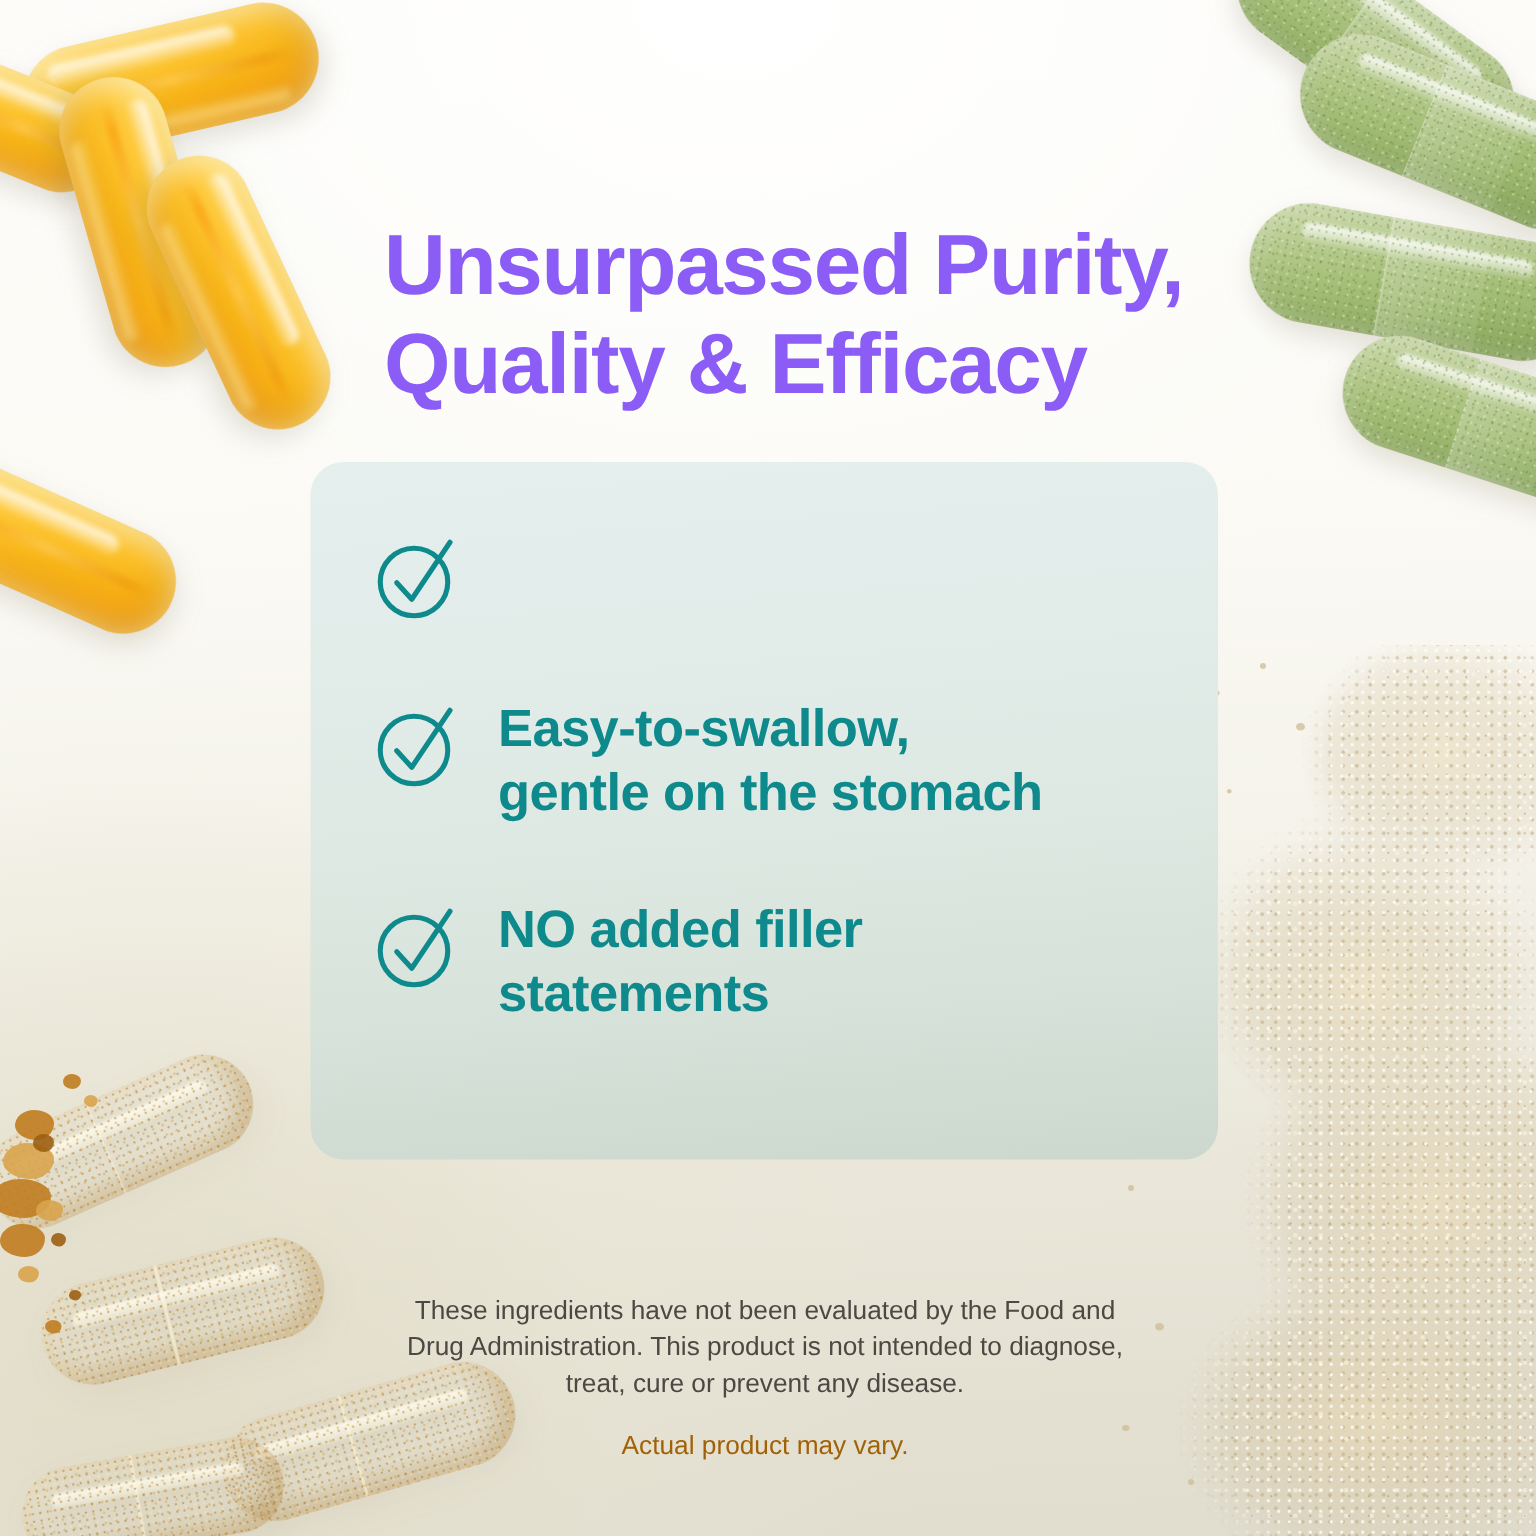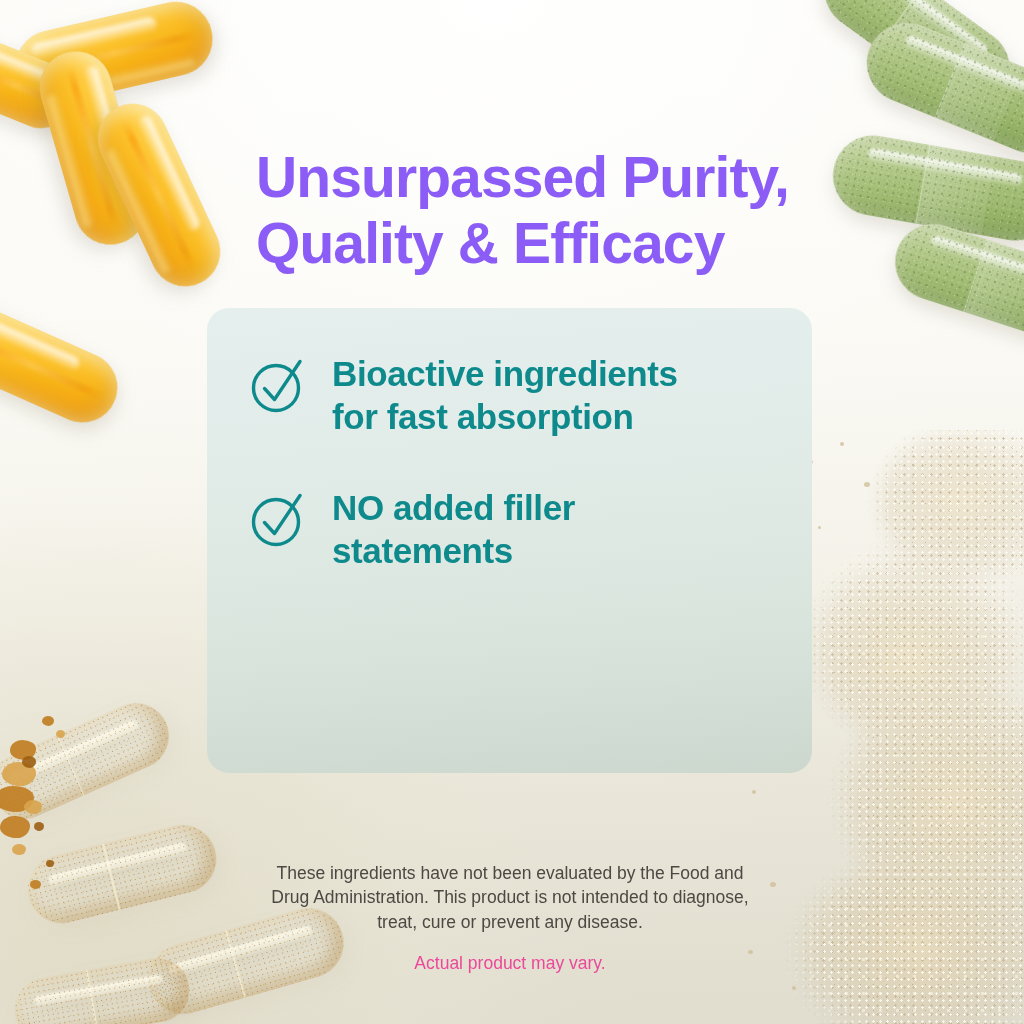--- a/index.html
+++ b/index.html
@@ -338,21 +338,21 @@
     line-height: 1.42;
     white-space: pre-line;
     font-weight: 400;
   }
   .disclaimer-note {
     position: absolute;
     left: 196px;
     top: 933px;
     width: 628px;
     text-align: center;
-    color: #ec4899;
+    color: #a16207;
     font-size: 17.5px;
     line-height: 1.42;
     font-weight: 400;
   }
 </style>
 </head>
 <body>
 
 <div class="canvas">
 
@@ -462,24 +462,32 @@
   <div class="card">
     <div class="benefit-list">
 
       <div class="benefit">
         <span class="check-icon">
           <svg viewBox="0 0 62 62" width="62" height="62" aria-hidden="true">
             <circle cx="28" cy="34" r="22.5" fill="none" stroke="#0e8a8c" stroke-width="3.4"></circle>
             <path d="M16.5 34.5 L26.5 45.5 L52 7.5" fill="none" stroke="#0e8a8c" stroke-width="3.4" stroke-linecap="round" stroke-linejoin="round"></path>
           </svg>
         </span>
-        <span class="benefit-text">Bioactive ingredients
-for fast absorption</span>
       </div>
 
+      <div class="benefit">
+        <span class="check-icon">
+          <svg viewBox="0 0 62 62" width="62" height="62" aria-hidden="true">
+            <circle cx="28" cy="34" r="22.5" fill="none" stroke="#0e8a8c" stroke-width="3.4"></circle>
+            <path d="M16.5 34.5 L26.5 45.5 L52 7.5" fill="none" stroke="#0e8a8c" stroke-width="3.4" stroke-linecap="round" stroke-linejoin="round"></path>
+          </svg>
+        </span>
+        <span class="benefit-text">Easy-to-swallow,
+gentle on the stomach</span>
+      </div>
 
       <div class="benefit">
         <span class="check-icon">
           <svg viewBox="0 0 62 62" width="62" height="62" aria-hidden="true">
             <circle cx="28" cy="34" r="22.5" fill="none" stroke="#0e8a8c" stroke-width="3.4"></circle>
             <path d="M16.5 34.5 L26.5 45.5 L52 7.5" fill="none" stroke="#0e8a8c" stroke-width="3.4" stroke-linecap="round" stroke-linejoin="round"></path>
           </svg>
         </span>
         <span class="benefit-text">NO added filler
 statements</span>

